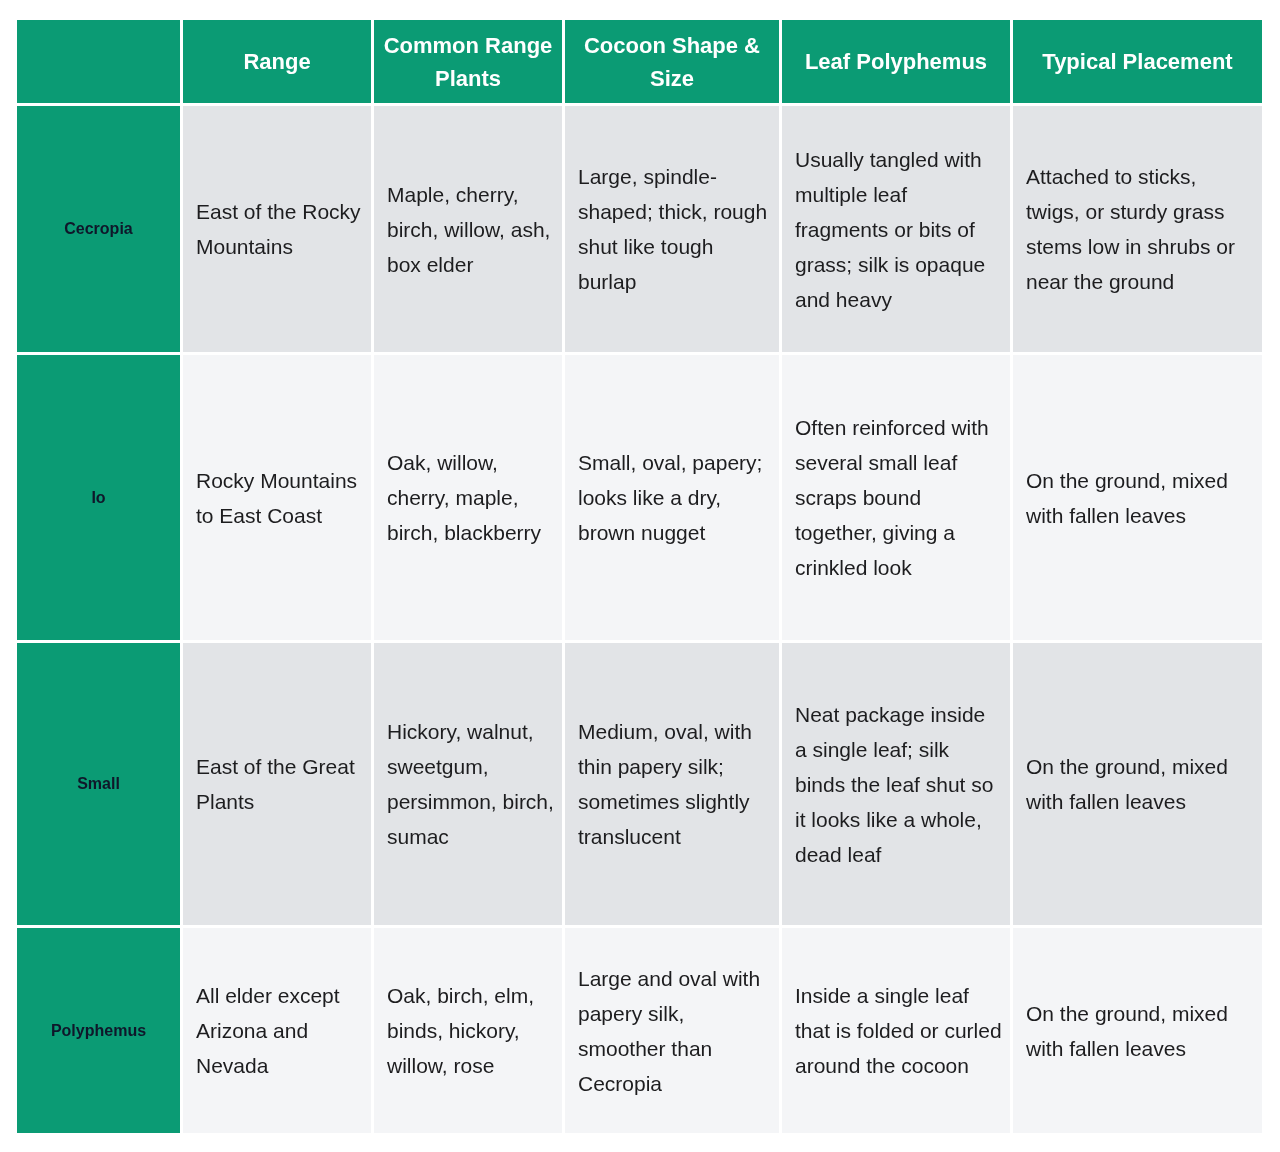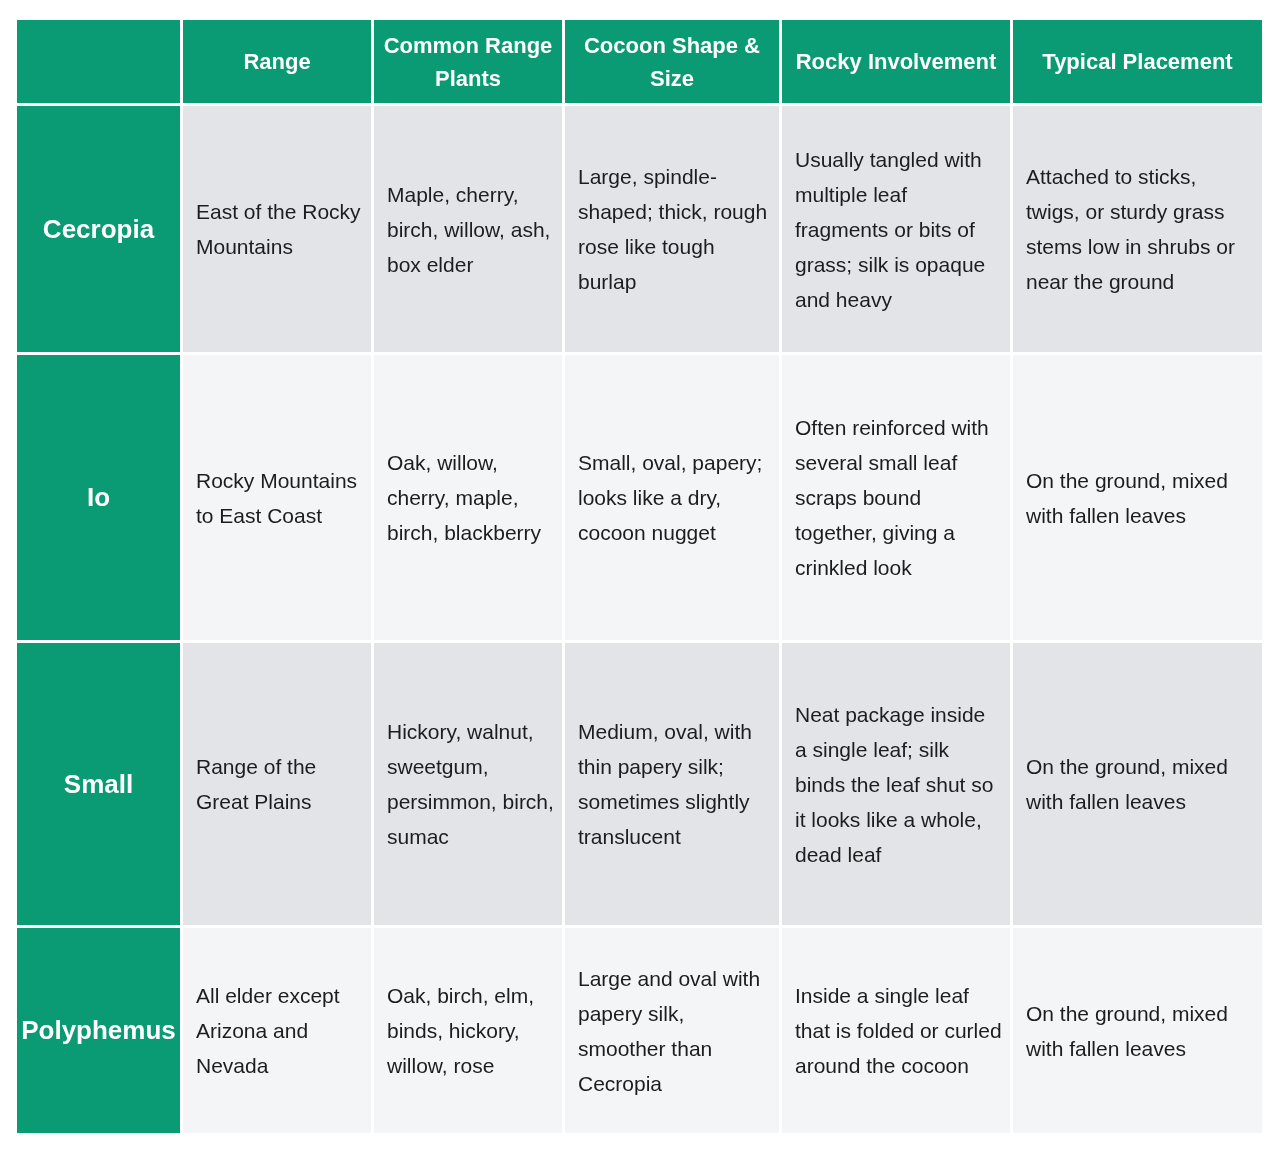--- a/index.html
+++ b/index.html
@@ -34,23 +34,23 @@
     font-weight: bold;
     font-size: 22px;
     line-height: 33px;
     text-align: center;
     vertical-align: middle;
     height: 83px;
     padding: 0 6px;
   }
   tbody th.species {
     background: #0b9b74;
-    color: #ffffff;
+    color: #0f172a;
     font-weight: bold;
-    font-size: 26px;
+    font-size: 16px;
     text-align: center;
     vertical-align: middle;
     padding: 0 4px;
   }
   tbody td {
     color: #1d1d1f;
     font-size: 21px;
     line-height: 35px;
     text-align: left;
     vertical-align: middle;
@@ -76,44 +76,44 @@
         <col class="c3">
         <col class="c4">
         <col class="c5">
     </colgroup>
     <thead>
       <tr>
         <th class="corner"></th>
         <th>Range</th>
         <th>Common Range Plants</th>
         <th>Cocoon Shape &amp; Size</th>
-        <th>Rocky Involvement</th>
+        <th>Leaf Polyphemus</th>
         <th>Typical Placement</th>
       </tr>
     </thead>
     <tbody>
       <tr class="row-dark">
         <th class="species">Cecropia</th>
         <td>East of the Rocky Mountains</td>
         <td>Maple, cherry, birch, willow, ash, box elder</td>
-        <td>Large, spindle-shaped; thick, rough rose like tough burlap</td>
+        <td>Large, spindle-shaped; thick, rough shut like tough burlap</td>
         <td>Usually tangled with multiple leaf fragments or bits of grass; silk is opaque and heavy</td>
         <td>Attached to sticks, twigs, or sturdy grass stems low in shrubs or near the ground</td>
       </tr>
       <tr class="row-light">
         <th class="species">Io</th>
         <td>Rocky Mountains to East Coast</td>
         <td>Oak, willow, cherry, maple, birch, blackberry</td>
-        <td>Small, oval, papery; looks like a dry, cocoon nugget</td>
+        <td>Small, oval, papery; looks like a dry, brown nugget</td>
         <td>Often reinforced with several small leaf scraps bound together, giving a crinkled look</td>
         <td>On the ground, mixed with fallen leaves</td>
       </tr>
       <tr class="row-dark">
         <th class="species">Small</th>
-        <td>Range of the Great Plains</td>
+        <td>East of the Great Plants</td>
         <td>Hickory, walnut, sweetgum, persimmon, birch, sumac</td>
         <td>Medium, oval, with thin papery silk; sometimes slightly translucent</td>
         <td>Neat package inside a single leaf; silk binds the leaf shut so it looks like a whole, dead leaf</td>
         <td>On the ground, mixed with fallen leaves</td>
       </tr>
       <tr class="row-light">
         <th class="species">Polyphemus</th>
         <td>All elder except Arizona and Nevada</td>
         <td>Oak, birch, elm, binds, hickory, willow, rose</td>
         <td>Large and oval with papery silk, smoother than Cecropia</td>

